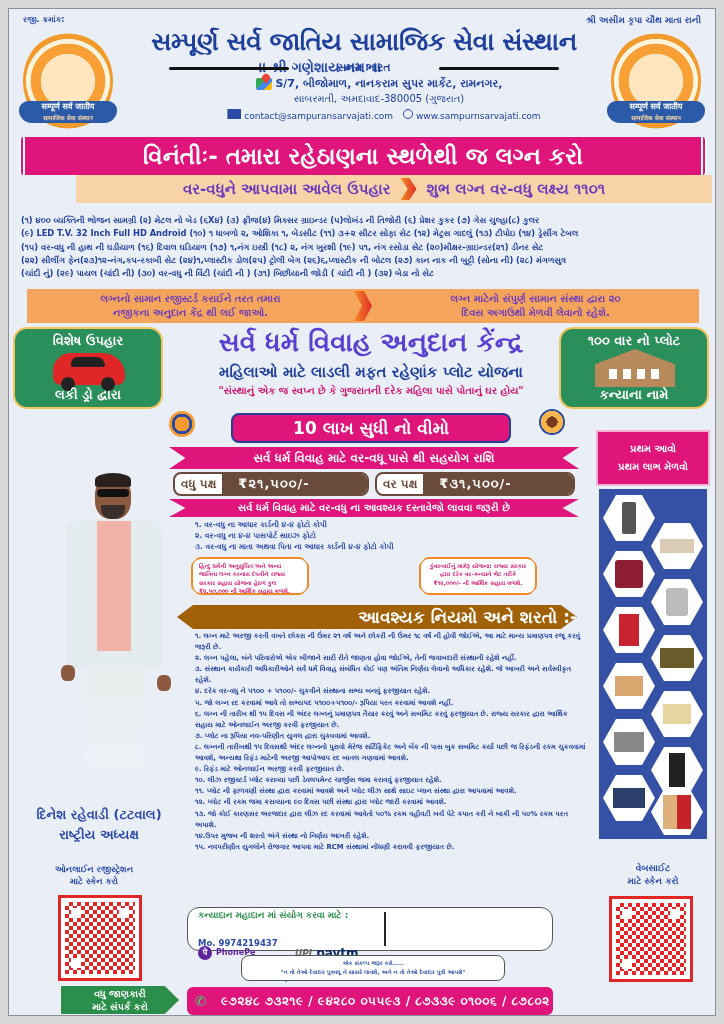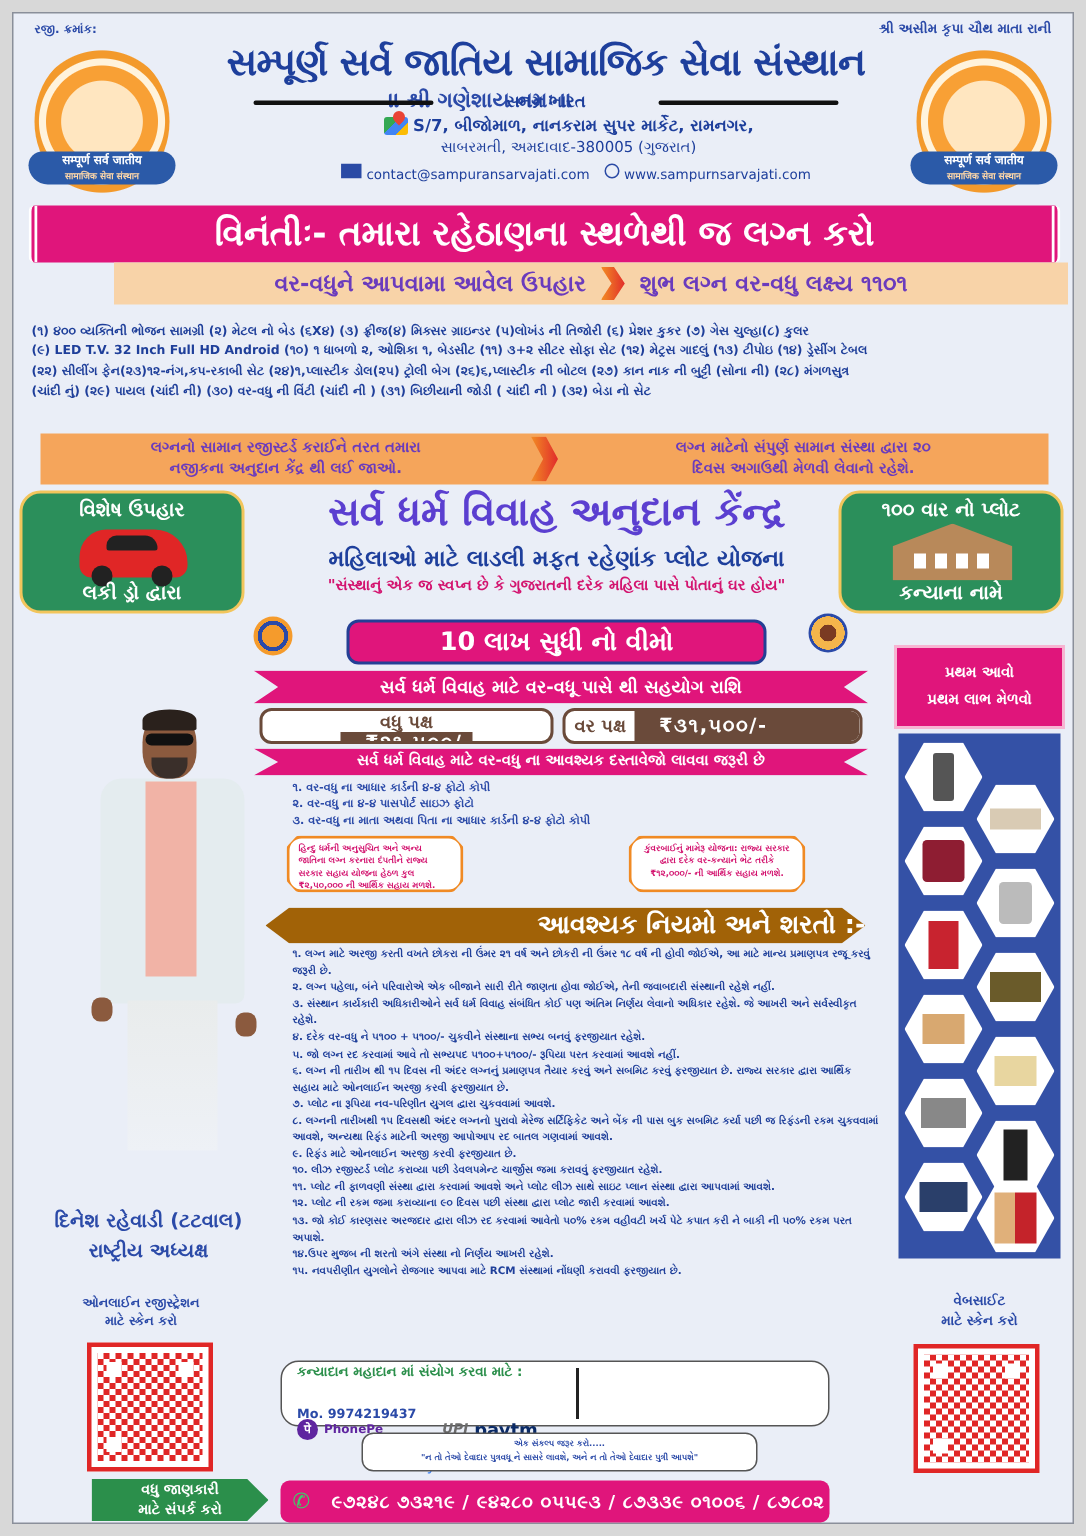--- a/index.html
+++ b/index.html
@@ -62,21 +62,21 @@
   .emblem-r { left: 530px; top: 400px; background: radial-gradient(circle,#7a3a22 0 30%,#f5b54b 31% 60%,#2b4aa8 61%); }
 
   .insurance { left: 222px; top: 404px; width: 280px; height: 30px; background: #e0157b; border: 2px solid #243f95; border-radius: 8px; color: #fff; font-size: 17px; font-weight: bold; text-align: center; line-height: 26px; }
 
   .ribbon-pink { background: #e0157b; color: #fff; font-weight: bold; text-align: center; clip-path: polygon(0 0,100% 0,96% 50%,100% 100%,0 100%,4% 50%); }
   .contrib { left: 160px; top: 438px; width: 410px; height: 22px; font-size: 12px; line-height: 22px; }
 
   .fee { top: 463px; height: 24px; border: 2px solid #6a4a3a; border-radius: 8px; background: #fff; display: flex; align-items: center; overflow: hidden; font-weight: bold; }
   .fee .lbl { padding: 0 6px; font-size: 12px; color: #6a4a3a; }
   .fee .amt { background: #6a4a3a; color: #fff; height: 100%; flex: 1; font-size: 13px; display: flex; align-items: center; padding-left: 16px; letter-spacing: 1px; }
-  .fee-l { left: 164px; width: 196px; flex-direction: column; }
+  .fee-l { left: 164px; width: 196px; }
   .fee-r { left: 366px; width: 200px; }
 
   .docs-title { left: 160px; top: 490px; width: 410px; height: 18px; font-size: 10px; line-height: 18px; }
   .docs-list { left: 186px; top: 510px; width: 380px; font-size: 7.5px; line-height: 11px; font-weight: bold; color: #2b4aa8; }
 
   .note-box { height: 38px; border: 2px solid #f08a24; background: #fff; border-radius: 10px; font-size: 5.8px; line-height: 8.3px; color: #d3146f; font-weight: bold; padding: 3px 6px; clip-path: polygon(6% 0,94% 0,100% 20%,100% 80%,94% 100%,6% 100%,0 80%,0 20%); }
   .note-l { left: 182px; top: 548px; width: 118px; }
   .note-r { left: 410px; top: 548px; width: 118px; text-align: center; }
 
   .rules-title { left: 168px; top: 596px; width: 400px; height: 24px; background: #a16207; color: #fff; font-size: 17px; font-weight: bold; text-align: right; line-height: 24px; clip-path: polygon(4% 0,96% 0,100% 50%,96% 100%,4% 100%,0 50%); }
@@ -174,20 +174,21 @@
   <div class="abs request">વિનંતીઃ- તમારા રહેઠાણના સ્થળેથી જ લગ્ન કરો</div>
   <div class="abs gift-bar">
     <span>વર-વધુને આપવામા આવેલ ઉપહાર</span>
     <span class="chev"></span>
     <span>શુભ લગ્ન વર-વધુ લક્ષ્ય ૧૧૦૧</span>
   </div>
 
   <div class="abs gift-list">
     <div>(૧) ૪૦૦ વ્યક્તિની ભોજન સામગ્રી (૨) મેટલ નો બેડ (૬X૪) (૩) ફ્રીજ(૪) મિક્સર ગ્રાઇન્ડર (૫)લોખંડ ની તિજોરી (૬) પ્રેશર કુકર (૭) ગેસ ચુલ્હા(૮) કુલર</div>
     <div>(૯) LED T.V. 32 Inch Full HD Android (૧૦) ૧ ધાબળો ૨, ઓશિકા ૧, બેડસીટ (૧૧) ૩+૨ સીટર સોફા સેટ (૧૨) મેટ્રસ ગાદલું (૧૩) ટીપોઇ (૧૪) ડ્રેસીંગ ટેબલ</div>
+    <div>(૧૫) વર-વધુ ની હાથ ની ઘડીયાળ (૧૬) દિવાલ ઘડિયાળ (૧૭) ૧,નંગ ઇસ્ત્રી (૧૮) ૨, નંગ ખુરશી (૧૯) ૫૧, નંગ રસોડા સેટ (૨૦)મીક્ષર-ગ્રાઇન્ડર(૨૧) ડીનર સેટ</div>
     <div>(૨૨) સીલીંગ ફેન(૨૩)૧૨-નંગ,કપ-રકાબી સેટ (૨૪)૧,પ્લાસ્ટીક ડોલ(૨૫) ટ્રોલી બેગ (૨૬)૬,પ્લાસ્ટીક ની બોટલ (૨૭) કાન નાક ની બુટ્ટી (સોના ની) (૨૮) મંગળસુત્ર</div>
     <div>(ચાંદી નું) (૨૯) પાયલ (ચાંદી ની) (૩૦) વર-વધુ ની વિંટી (ચાંદી ની ) (૩૧) બિછીયાની જોડી ( ચાંદી ની ) (૩૨) બેડા નો સેટ</div>
   </div>
 
   <div class="abs info-bar">
     <div class="half">
       <div>લગ્નનો સામાન રજીસ્ટર્ડ કરાઈને તરત તમારા</div>
       <div>નજીકના અનુદાન કેંદ્ર થી લઈ જાઓ.</div>
     </div>
     <span class="chev"></span>

